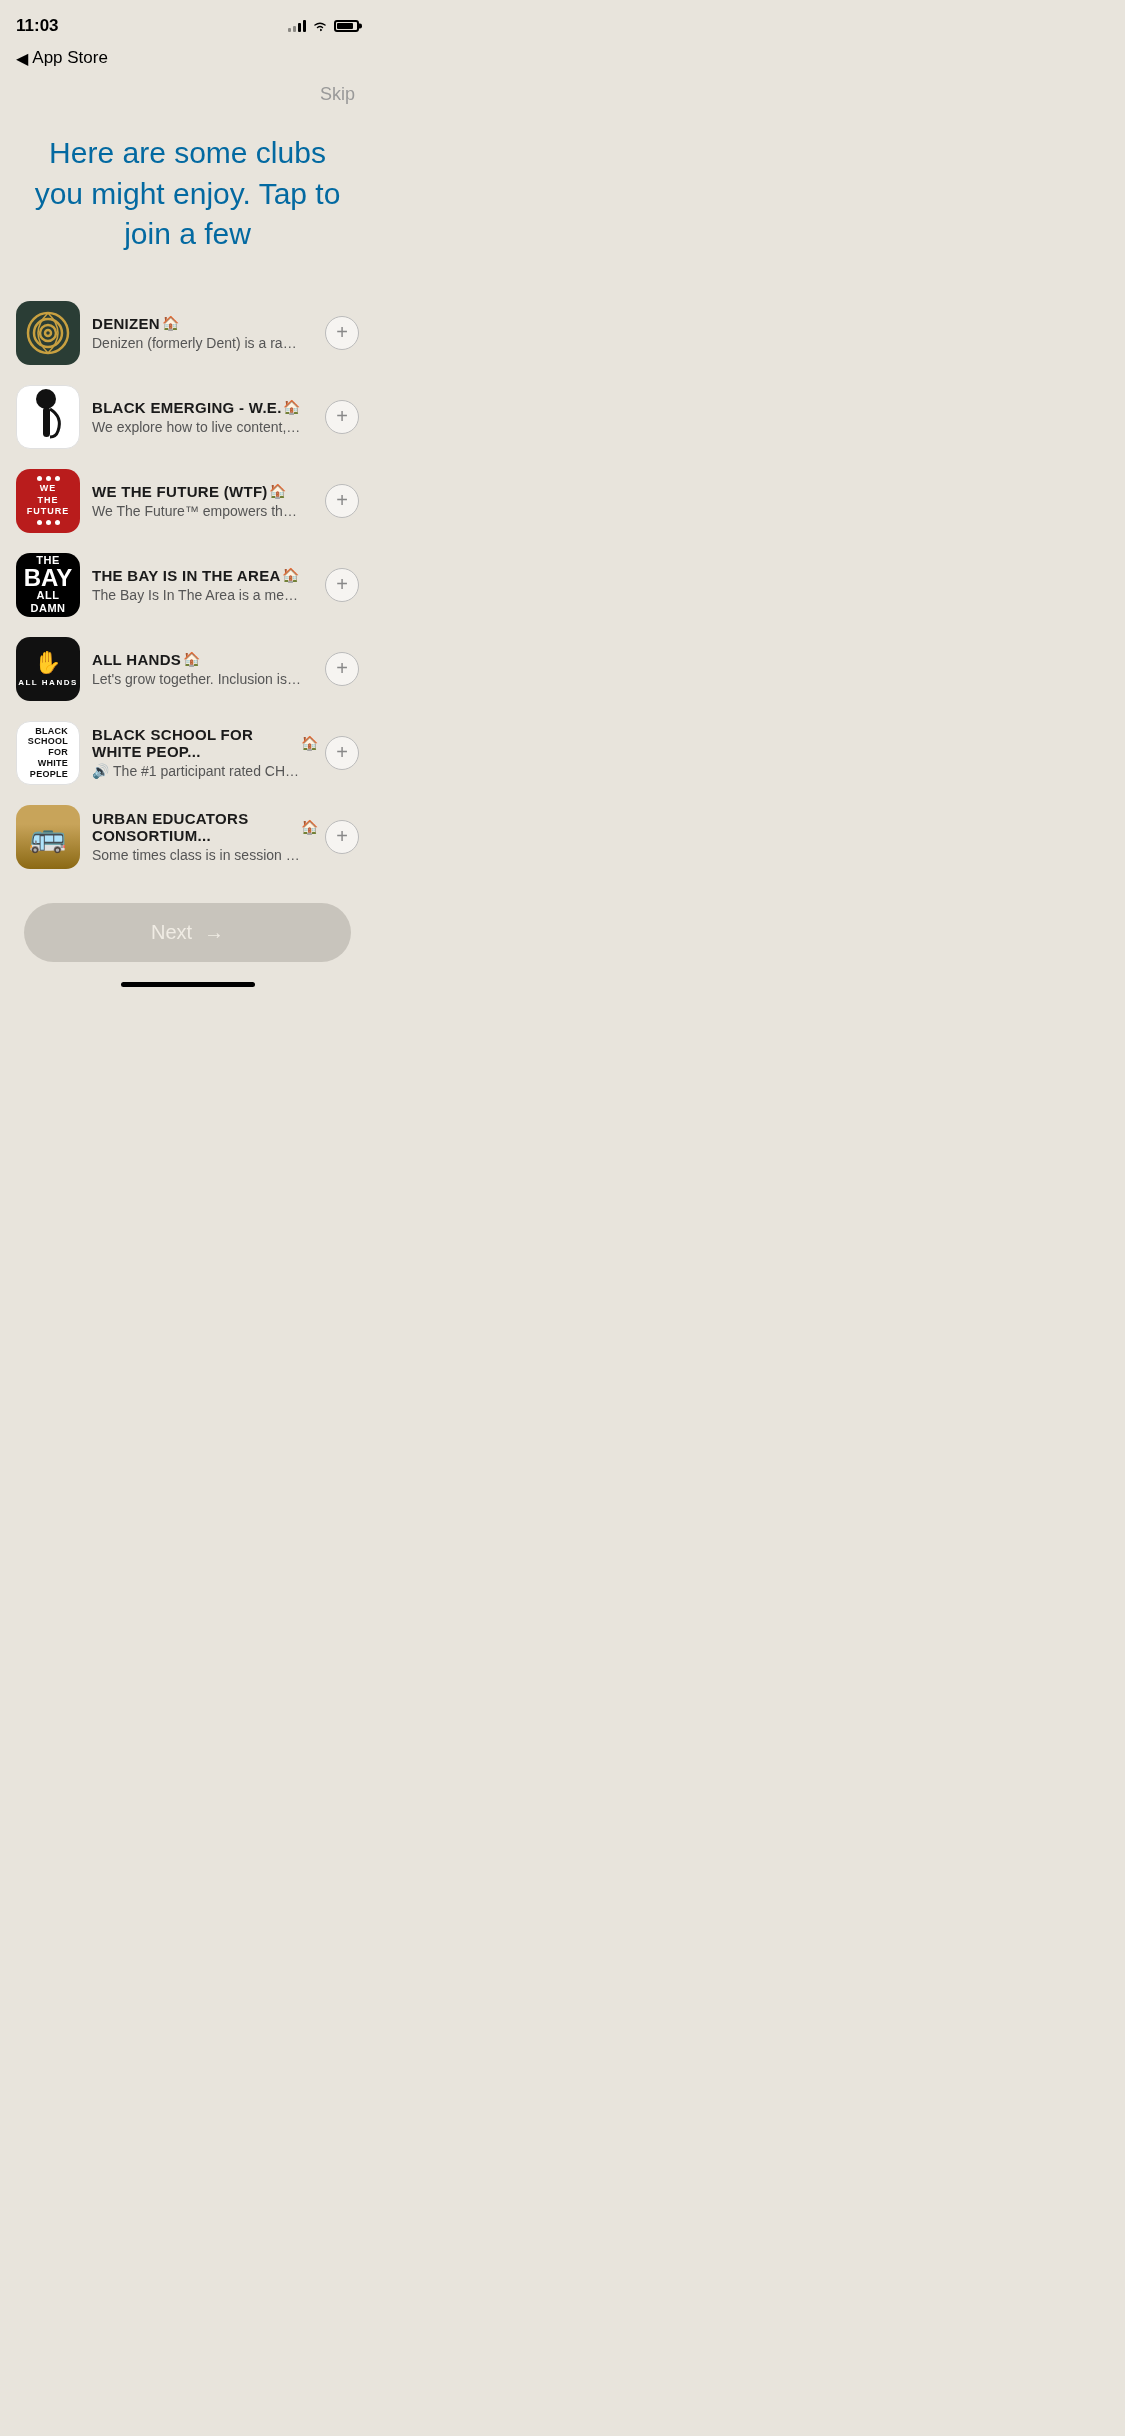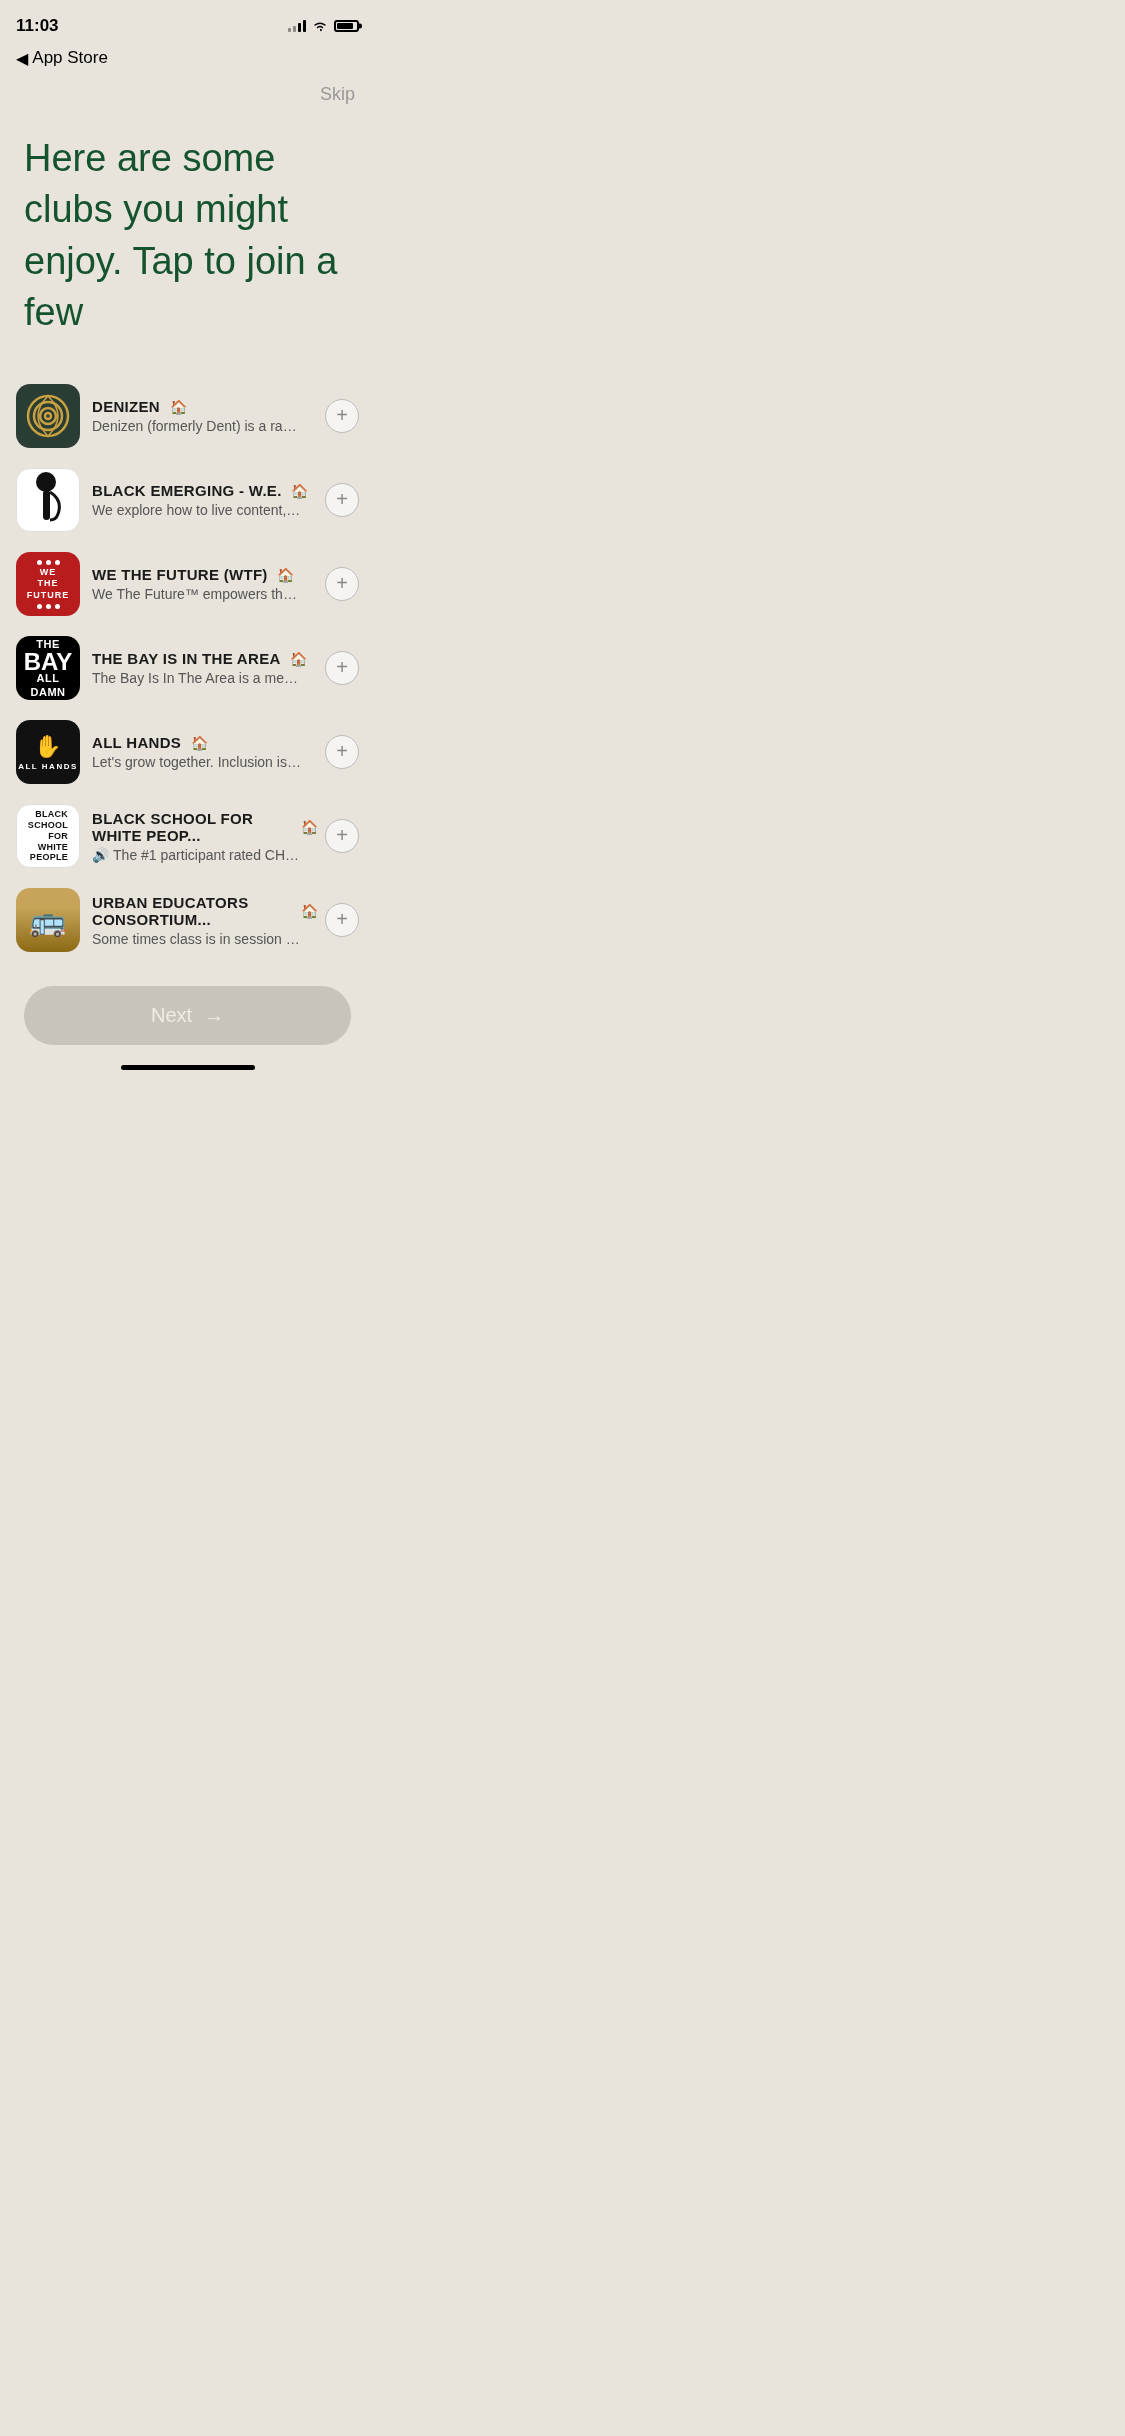--- a/index.html
+++ b/index.html
@@ -106,24 +106,25 @@
     .skip-btn {
       font-size: 18px;
       color: #999;
       background: none;
       border: none;
       cursor: pointer;
     }
 
     
     .headline {
+      text-align: center;
       padding: 28px 24px 36px;
-      font-size: 38px;
+      font-size: 30px;
       font-weight: 400;
-      color: #14532d;
+      color: #0369a1;
       line-height: 1.35;
     }
 
     
     .club-list {
       padding: 0 16px;
     }
 
     .club-item {
       display: flex;
@@ -146,21 +147,21 @@
     }
 
     .club-info {
       flex: 1;
       min-width: 0;
     }
 
     .club-name-row {
       display: flex;
       align-items: center;
-      gap: 10px;
+      gap: 2px;
       margin-bottom: 3px;
     }
 
     .club-name {
       font-size: 15px;
       font-weight: 700;
       color: #1a1a1a;
       letter-spacing: 0.3px;
     }
 

